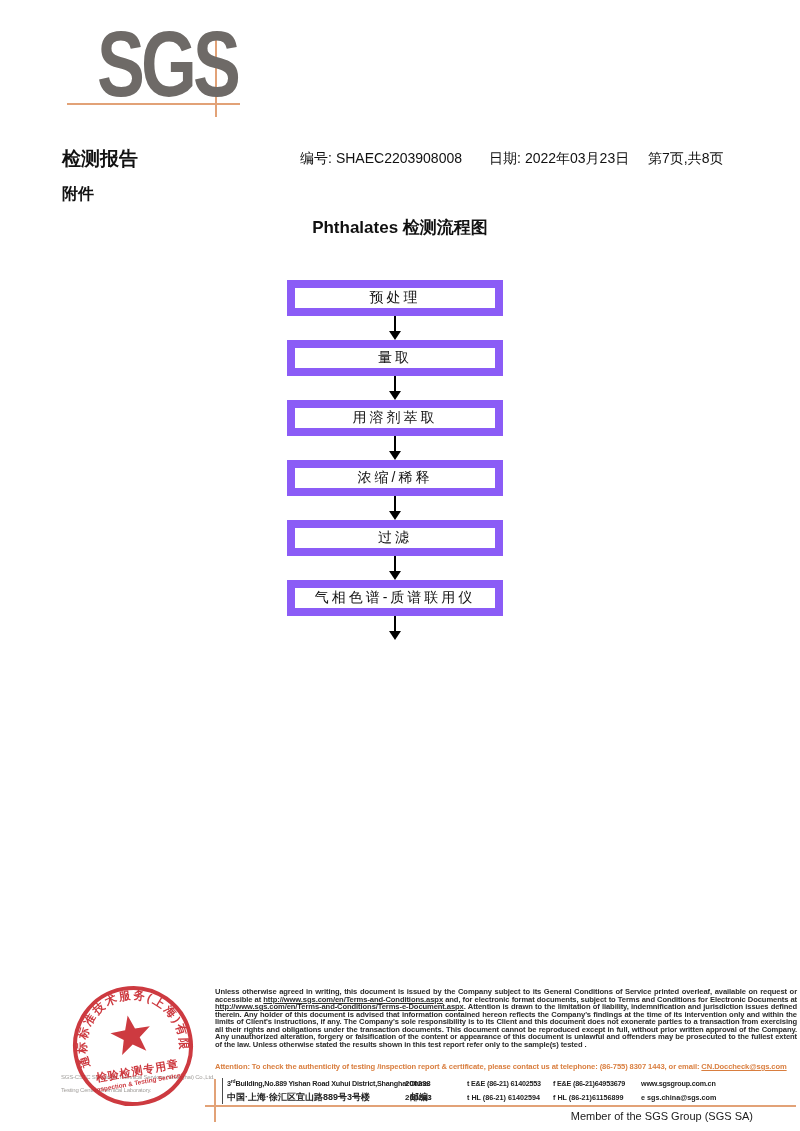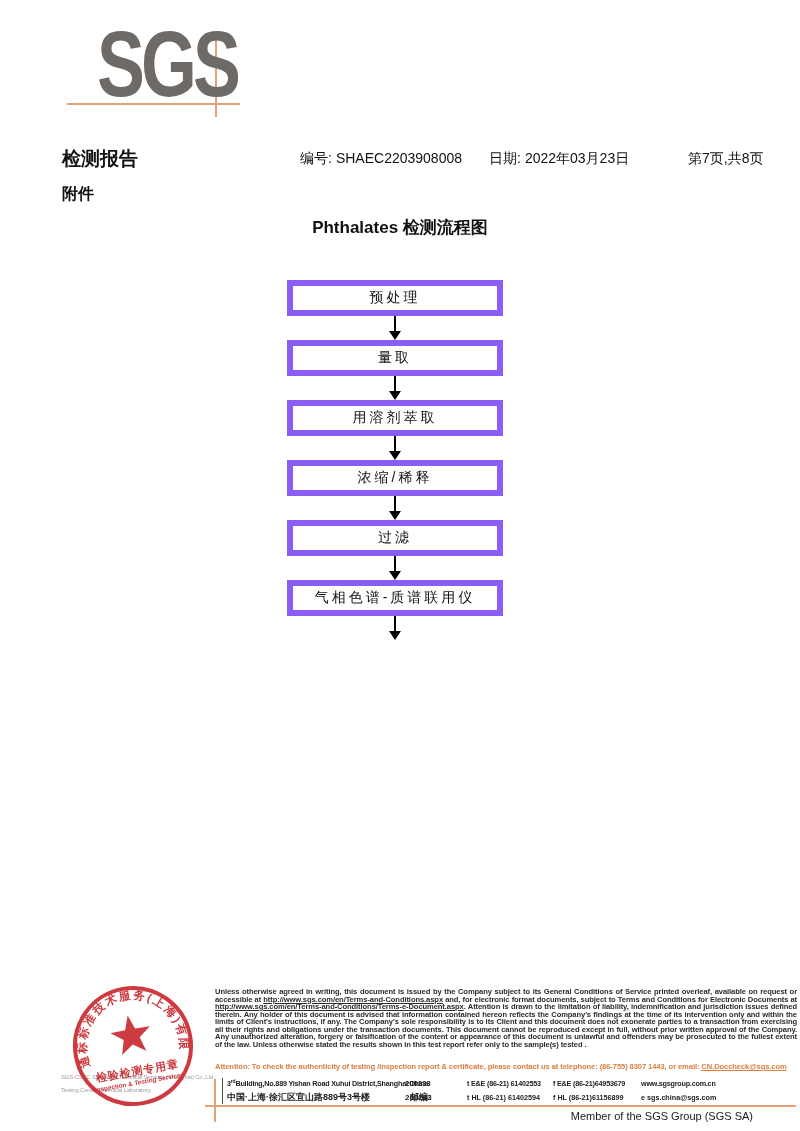--- a/index.html
+++ b/index.html
@@ -13,30 +13,30 @@
   .logo-vline { position:absolute; left:215px; top:37px; width:2px; height:80px; background:#e2a277; }
   .logo-text { position:absolute; left:97px; top:24px; color:#6e6a67; font-weight:bold;
                font-size:92px; line-height:80px; letter-spacing:-5px;
                transform:scaleX(.78); transform-origin:left top; }
 
   
   .report-title { position:absolute; left:62px; top:146px; font-size:19px; font-weight:bold; color:#111; }
   .hline-item { position:absolute; top:150px; font-size:14px; color:#111; white-space:nowrap; }
   .report-no { left:300px; }
   .report-date { left:489px; }
-  .page-info { left:648px;margin-left:40px; }
+  .page-info { left:648px; }
   .label-gap { margin-right:4px; }
   .attachment { position:absolute; left:62px; top:184px; font-size:16px; font-weight:bold; color:#111; }
 
   
   .flow-title { position:absolute; left:0; top:216px; width:800px; text-align:center;
                 font-size:17px; font-weight:bold; color:#111; }
   .flowchart { position:absolute; left:287px; top:280px; width:216px;
                display:flex; flex-direction:column; align-items:center; }
-  .flow-box { width:216px; height:36px; border:6px solid #8b5cf6; background:#fff;
+  .flow-box { width:216px; height:36px; border:8px solid #8b5cf6; background:#fff;
               display:flex; align-items:center; justify-content:center;
               font-size:14px; color:#111; letter-spacing:3px; }
   .flow-arrow { height:24px; display:flex; flex-direction:column; align-items:center; }
   .flow-arrow .shaft { width:2.5px; flex:1; background:#000; }
   .flow-arrow .head { width:0; height:0; border-left:6px solid transparent;
                       border-right:6px solid transparent; border-top:9px solid #000; }
 
   
   .company-gray { position:absolute; left:61px; color:#a3a09d; font-size:6px;
                   letter-spacing:-.2px; white-space:nowrap; }

